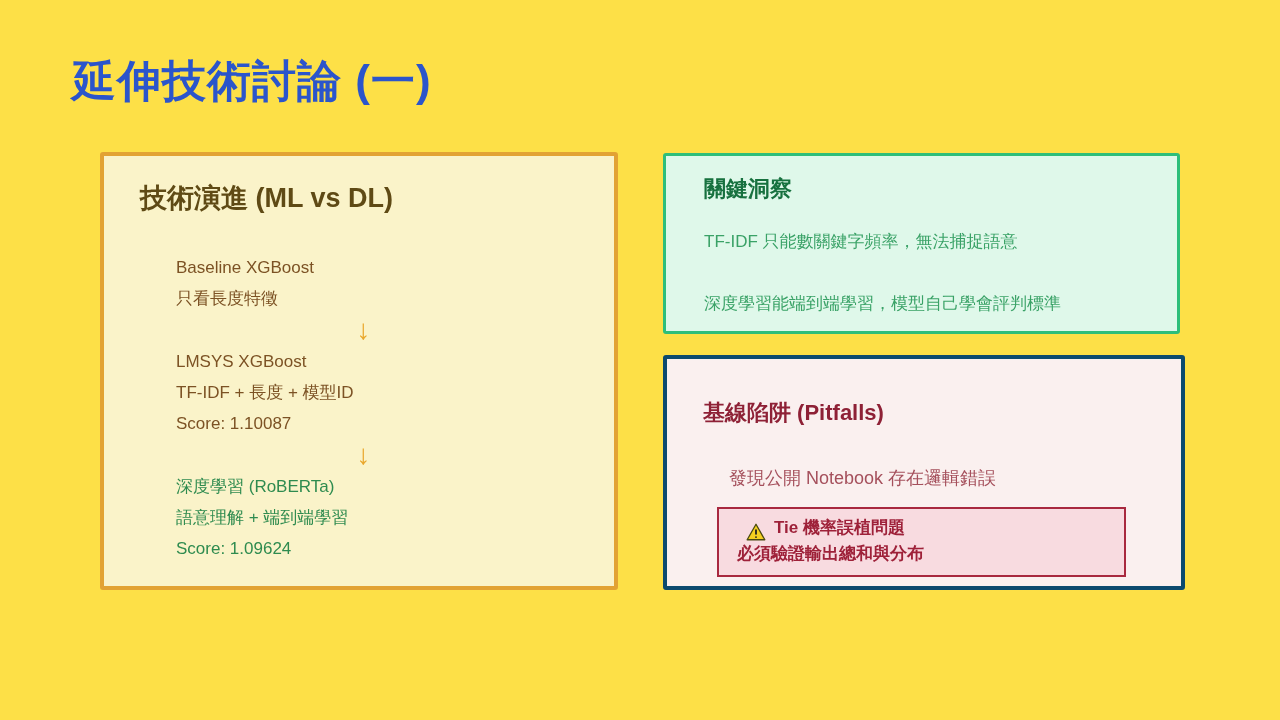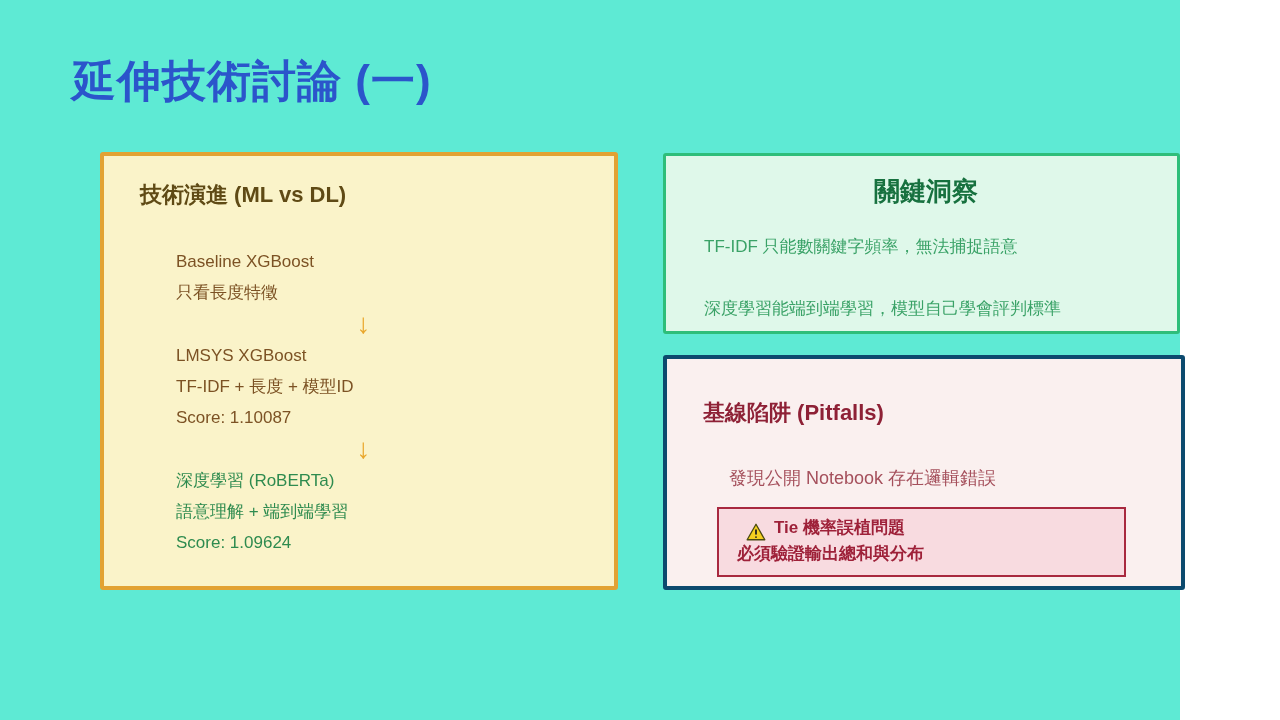--- a/index.html
+++ b/index.html
@@ -2,63 +2,63 @@
 <html><head>
 <meta charset="utf-8">
 <style>
   * { margin: 0; padding: 0; box-sizing: border-box; }
   html, body {
     width: 1280px; height: 720px;
     background: #ffffff;
     font-family: "Liberation Sans", "DejaVu Sans", sans-serif;
     overflow: hidden;
   }
-  .slide { position: relative; width: 1180px; height: 720px; background: #5eead4; }
+  .slide { position: relative; width: 1280px; height: 720px; background: #fde047; }
 
   
   .title {
     position: absolute; left: 72px; top: 52px;
     font-size: 44px; font-weight: bold; color: #2B55CB;
     letter-spacing: 1px; white-space: nowrap;
   }
 
   
   .card { position: absolute; border-radius: 3px; }
 
   
   .evolution {
     left: 100px; top: 152px; width: 518px; height: 438px;
     background: #FAF3C9; border: 4px solid #E2A233;
     padding: 24px 32px;
   }
   .evolution .heading {
     margin: 0 0 36px 4px;
-    font-size: 22px; font-weight: bold; color: #5F4A15;
+    font-size: 27px; font-weight: bold; color: #5F4A15;
   }
   .stages { margin-left: 40px; }
   .stage .line {
     font-size: 17px; line-height: 31px; color: #7C5224;
     white-space: nowrap;
   }
   .stage.highlight .line { color: #2E8B4F; font-weight: normal; }
   .arrow {
     text-align: center; margin-left: -31px;
     font-size: 28px; font-weight: bold; line-height: 32px;
     color: #E9A72C;
   }
 
   
   .insights {
     left: 663px; top: 153px; width: 517px; height: 181px;
     background: #DFF8EA; border: 3px solid #2EBE7A;
     padding: 18px 38px;
   }
   .insights .heading {
-    margin: 0 0 26px 9px;
-    font-size: 26px; font-weight: bold; color: #17713F; text-align: center;
+    margin: 0 0 26px 0;
+    font-size: 22px; font-weight: bold; color: #17713F;
   }
   .insights .line {
     font-size: 17px; line-height: 24px; color: #3AA267;
     margin-bottom: 38px; white-space: nowrap;
   }
 
   
   .pitfalls {
     left: 663px; top: 355px; width: 522px; height: 235px;
     background: #FAF0EF; border: 4px solid #0c4a6e;

